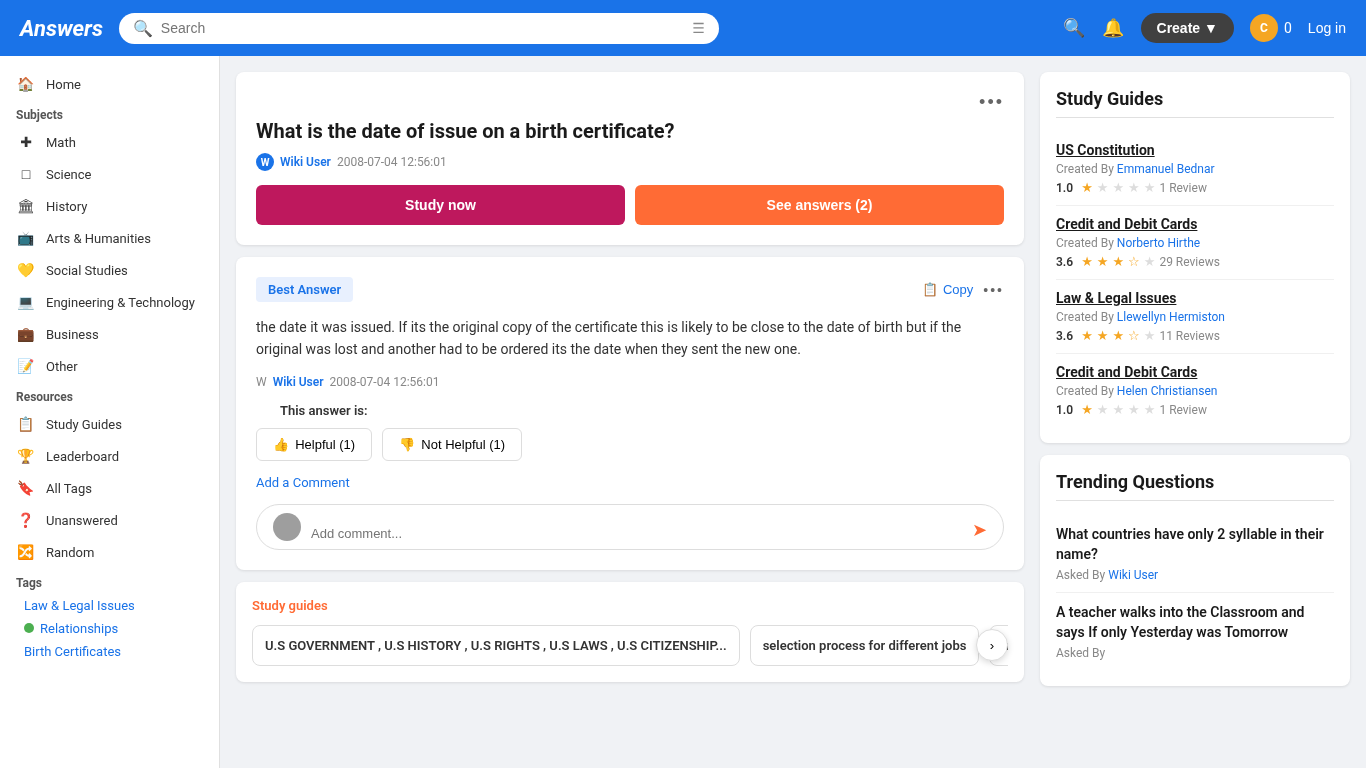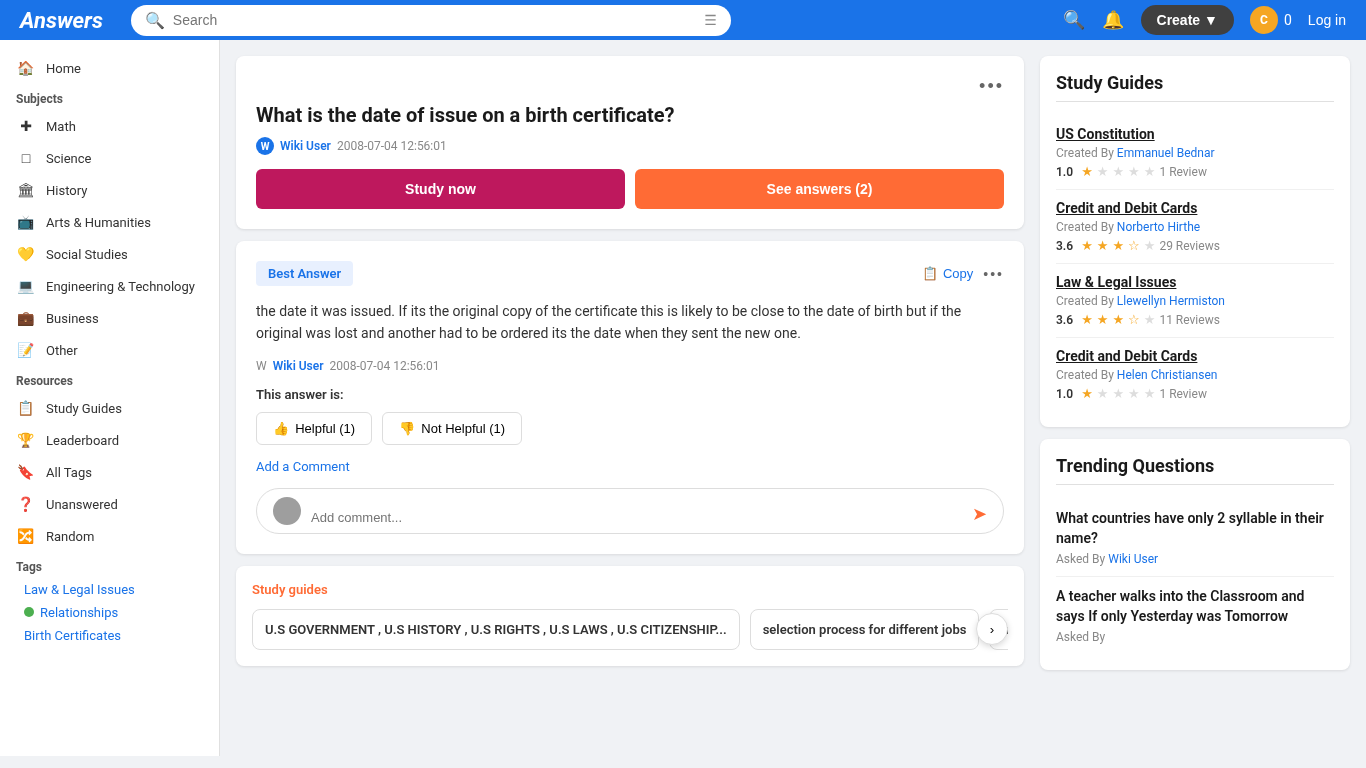--- a/index.html
+++ b/index.html
@@ -1,19 +1,19 @@
 <!DOCTYPE html>
 <html><head>
   <meta charset="utf-8">
   <style>
     * { box-sizing: border-box; margin: 0; padding: 0; }
     body { font-family: -apple-system, BlinkMacSystemFont, 'Segoe UI', Roboto, sans-serif; background: #f0f2f5; color: #333; font-size: 14px; }
 
     
-    .header { background: #1a73e8; display: flex; align-items: center; padding: 0 20px; height: 40px; gap: 28px; }
+    .header { background: #1a73e8; display: flex; align-items: center; padding: 0 20px; height: 56px; gap: 16px; }
     .header-logo { color: white; font-size: 22px; font-weight: bold; font-style: italic; white-space: nowrap; }
     .header-search { flex: 1; max-width: 600px; display: flex; align-items: center; background: white; border-radius: 24px; padding: 6px 14px; gap: 8px; }
     .header-search input { border: none; outline: none; flex: 1; font-size: 14px; }
     .header-search-icon { color: #888; font-size: 16px; }
     .header-filter-icon { color: #888; margin-left: auto; cursor: pointer; }
     .header-right { display: flex; align-items: center; gap: 16px; margin-left: auto; }
     .header-icon-btn { color: white; font-size: 18px; cursor: pointer; background: none; border: none; }
     .create-btn { background: #404040; color: white; border: none; border-radius: 20px; padding: 7px 16px; font-size: 14px; font-weight: 600; cursor: pointer; display: flex; align-items: center; gap: 4px; }
     .user-coin { background: #f5a623; border-radius: 50%; width: 28px; height: 28px; display: flex; align-items: center; justify-content: center; color: white; font-size: 12px; font-weight: bold; }
     .coin-count { color: white; font-size: 14px; }
@@ -49,21 +49,21 @@
 
     
     .answer-card { background: white; border-radius: 8px; padding: 20px; box-shadow: 0 1px 3px rgba(0,0,0,0.1); }
     .answer-header { display: flex; justify-content: space-between; align-items: center; margin-bottom: 14px; }
     .best-answer-badge { background: #e8f0fe; color: #1a73e8; padding: 5px 12px; border-radius: 4px; font-size: 13px; font-weight: 600; }
     .answer-header-right { display: flex; align-items: center; gap: 10px; }
     .copy-btn { display: flex; align-items: center; gap: 4px; color: #1a73e8; font-size: 13px; cursor: pointer; background: none; border: none; }
     .answer-text { font-size: 14px; line-height: 1.6; color: #333; margin-bottom: 14px; }
     .answer-meta { display: flex; align-items: center; gap: 6px; font-size: 12px; color: #888; margin-bottom: 14px; }
     .answer-meta .username { color: #1a73e8; font-weight: 600; }
-    .answer-rating-label { font-size: 13px; color: #333; font-weight: 600; margin-bottom: 10px; }
+    .answer-rating-label { font-size: 13px; color: #333; font-weight: 600; margin-bottom: 10px; margin-left: 24px; }
     .answer-rating-btns { display: flex; gap: 10px; margin-bottom: 14px; }
     .helpful-btn, .not-helpful-btn { border: 1px solid #ddd; background: white; border-radius: 6px; padding: 8px 16px; font-size: 13px; cursor: pointer; display: flex; align-items: center; gap: 6px; }
     .add-comment-link { color: #1a73e8; font-size: 13px; cursor: pointer; margin-bottom: 14px; display: block; }
     .comment-input-row { display: flex; align-items: flex-end; gap: 10px; border: 1px solid #ddd; border-radius: 24px; padding: 8px 16px; }
     .comment-avatar { width: 28px; height: 28px; background: #9e9e9e; border-radius: 50%; flex-shrink: 0; }
     .comment-input { border: none; outline: none; flex: 1; font-size: 13px; color: #999; }
     .comment-send-btn { background: none; border: none; color: #ff6b35; font-size: 18px; cursor: pointer; }
 
     
     .study-guides-section { background: white; border-radius: 8px; padding: 16px; box-shadow: 0 1px 3px rgba(0,0,0,0.1); }

